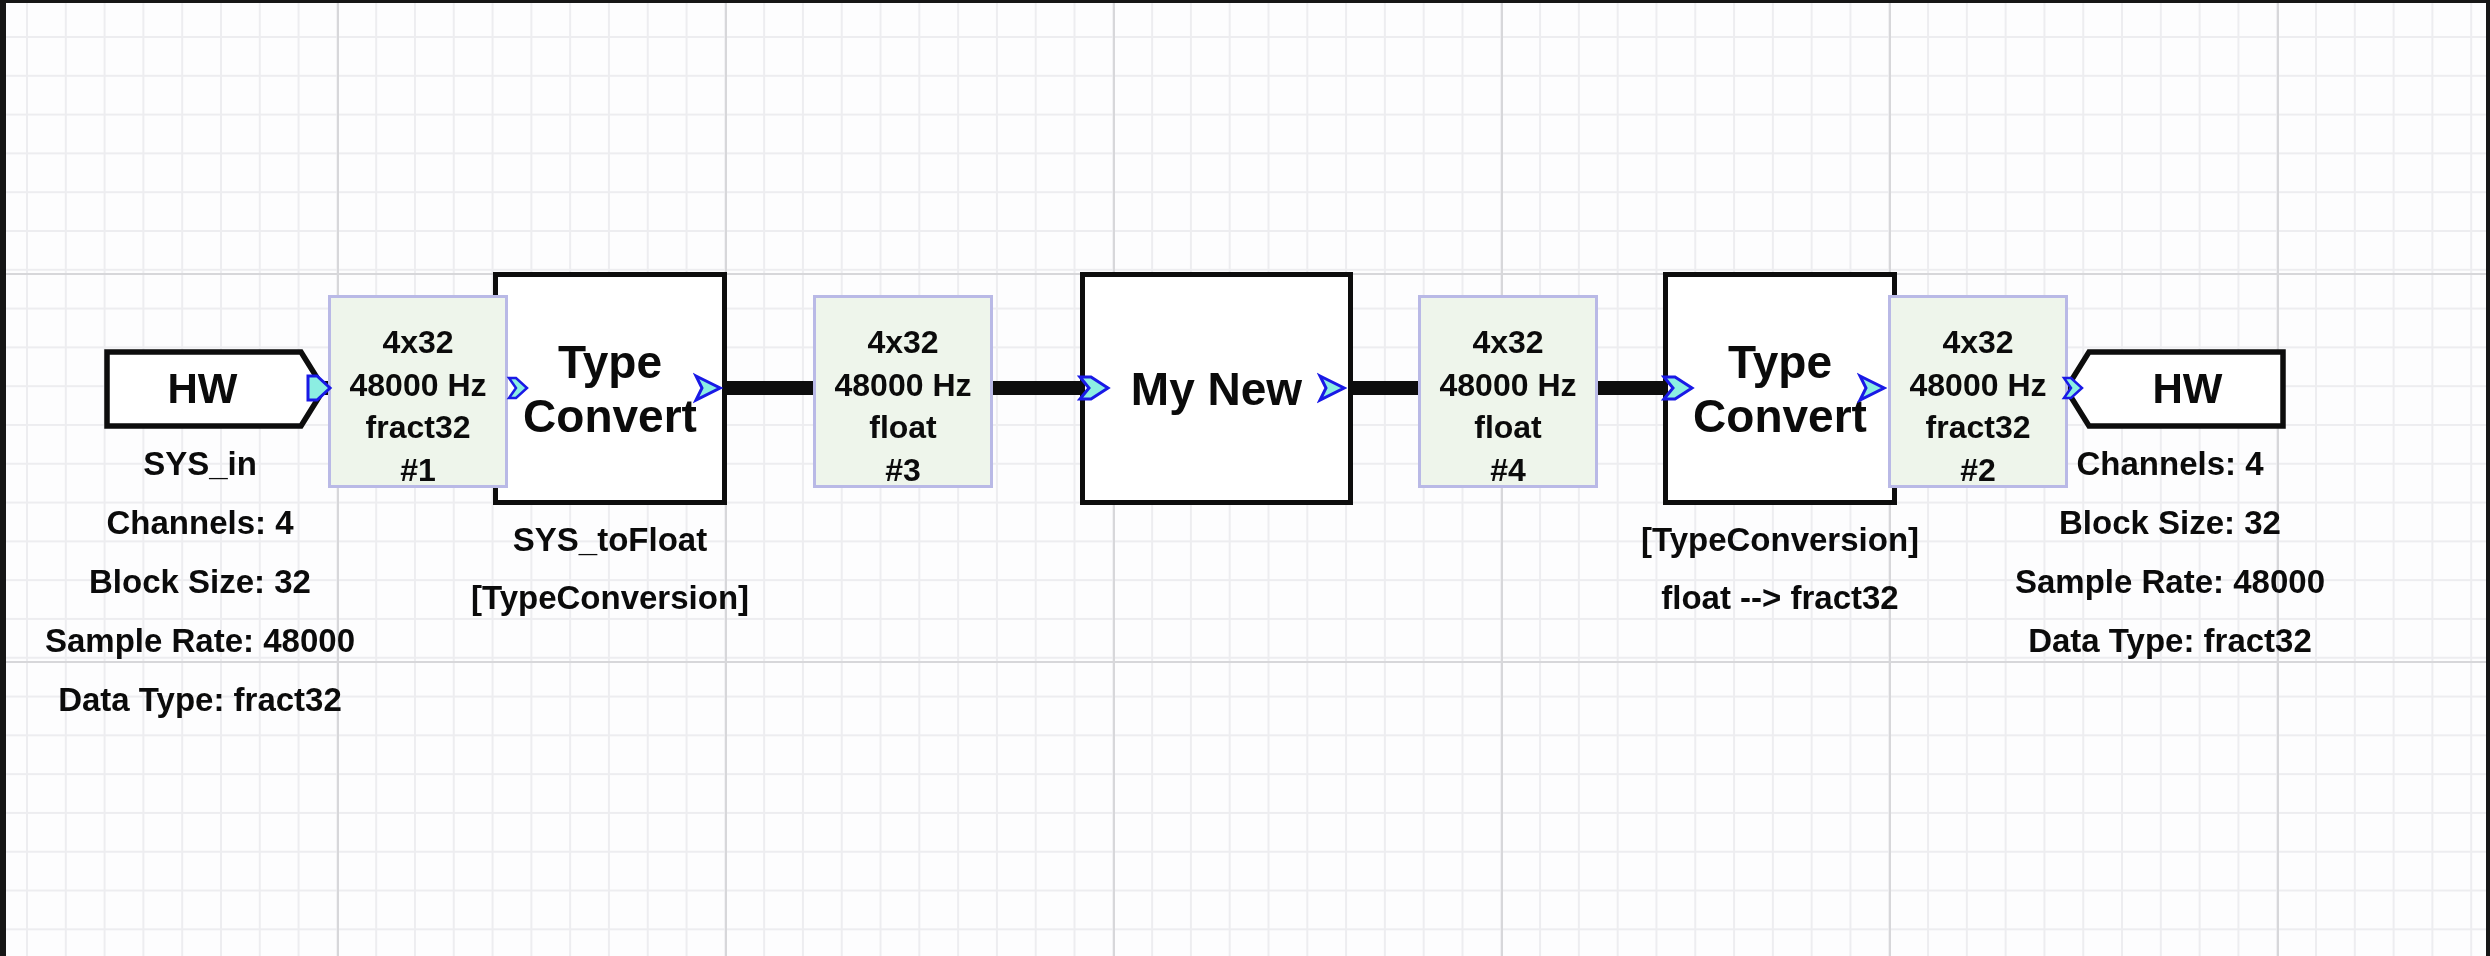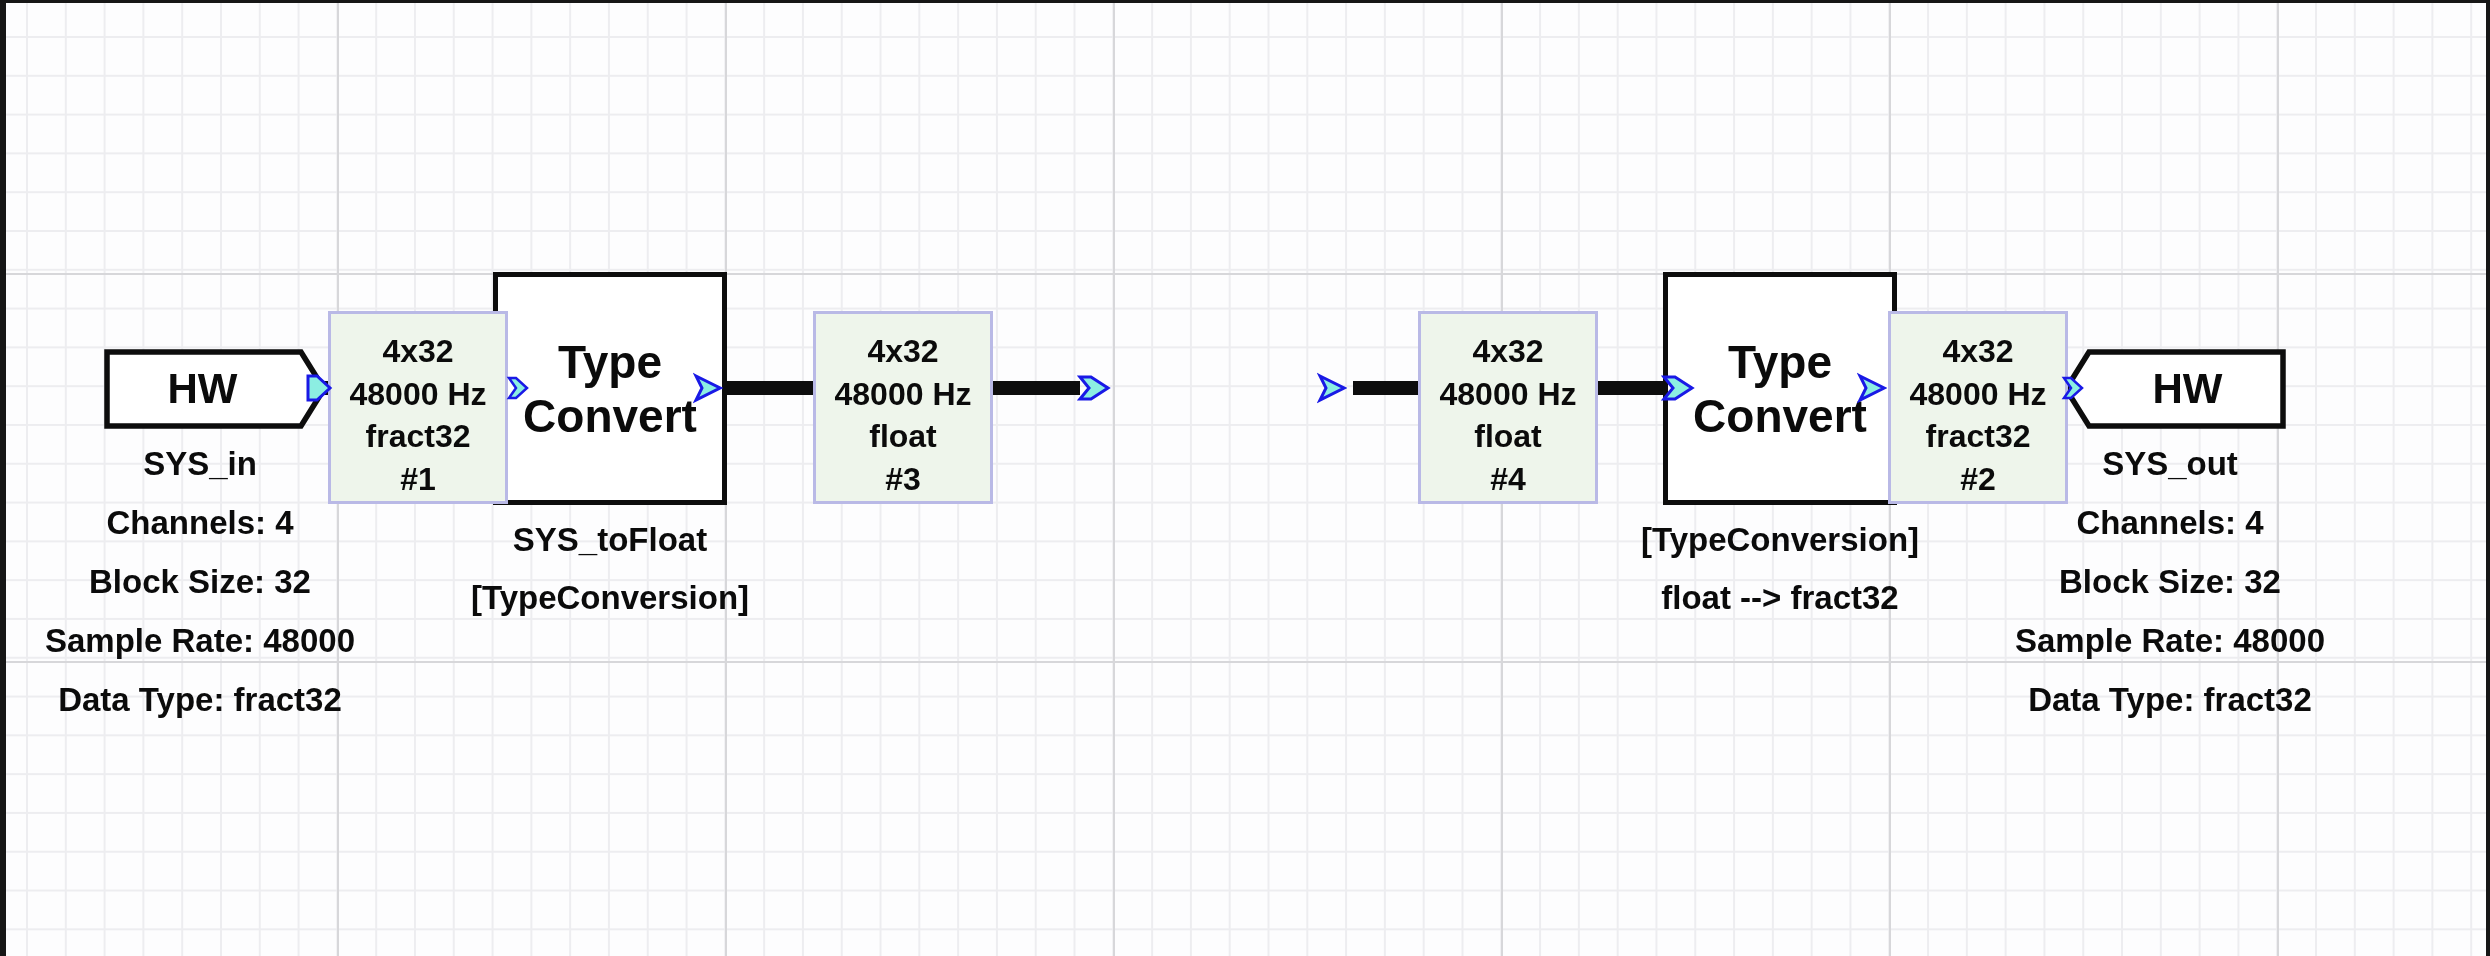--- a/index.html
+++ b/index.html
@@ -23,24 +23,24 @@
     display:flex;align-items:center;justify-content:center;text-align:center;
     font-size:46px;font-weight:bold;line-height:54px;color:#0b0b0b;
   }
   .hwwrap{position:absolute;top:349px;width:222px;height:80px;z-index:3;}
   .hwwrap svg{position:absolute;left:0;top:0;}
   .hwtitle{
     position:absolute;top:0;height:80px;display:flex;align-items:center;justify-content:center;
     font-size:42px;font-weight:bold;color:#0b0b0b;width:197px;
   }
   .anno{
-    position:absolute;top:311px;width:180px;height:193px;box-sizing:border-box;
+    position:absolute;top:295px;width:180px;height:193px;box-sizing:border-box;
     background:#eef5eb;border:3px solid #b9b9e6;z-index:4;
     text-align:center;font-size:32px;font-weight:bold;color:#0b0b0b;
-    padding-top:16px;
+    padding-top:23px;
   }
   .anno div{line-height:42.5px;}
   .caption{
     position:absolute;z-index:3;text-align:center;
     font-size:33px;font-weight:bold;color:#0b0b0b;
   }
   .caption div{line-height:50px;margin-top:8px;}
   .caption.hwcap div{line-height:51px;}
   .port{position:absolute;z-index:5;}
   .port polygon{stroke:#1919e6;stroke-linejoin:miter;}
@@ -64,20 +64,23 @@
     <svg width="222" height="80" viewBox="0 0 222 80">
       <polygon class="hwshape" points="3,3 197,3 220,40 197,77 3,77"></polygon>
     </svg>
     <div class="hwtitle" style="left:0;">HW</div>
   </div>
 
   <div class="module" style="left:493px;width:234px;">
     <span>Type Convert</span>
   </div>
 
+  <div class="module" style="left:1080px;width:273px;">
+    <span>My New</span>
+  </div>
 
   <div class="module" style="left:1663px;width:234px;">
     <span>Type Convert</span>
   </div>
 
   <div class="hwwrap" style="left:2064px;">
     <svg width="222" height="80" viewBox="0 0 222 80">
       <polygon class="hwshape" points="219,3 25,3 2,40 25,77 219,77"></polygon>
     </svg>
     <div class="hwtitle" style="left:25px;">HW</div>
@@ -142,20 +145,19 @@
   </div>
   <div class="caption" style="left:425px;top:507px;width:370px;">
     <div>SYS_toFloat</div>
     <div>[TypeConversion]</div>
   </div>
   <div class="caption" style="left:1595px;top:507px;width:370px;">
     <div>[TypeConversion]</div>
     <div>float --&gt; fract32</div>
   </div>
   <div class="caption hwcap" style="left:1980px;top:430px;width:380px;">
-    <div>SYS_out</div>
     <div>Channels: 4</div>
     <div>Block Size: 32</div>
     <div>Sample Rate: 48000</div>
     <div>Data Type: fract32</div>
   </div>
 
 </div>
 
 </body></html>

